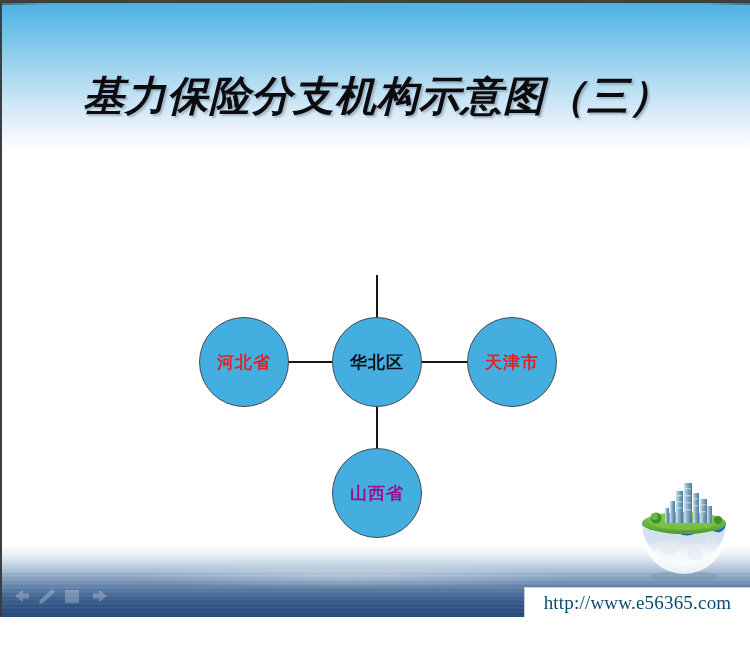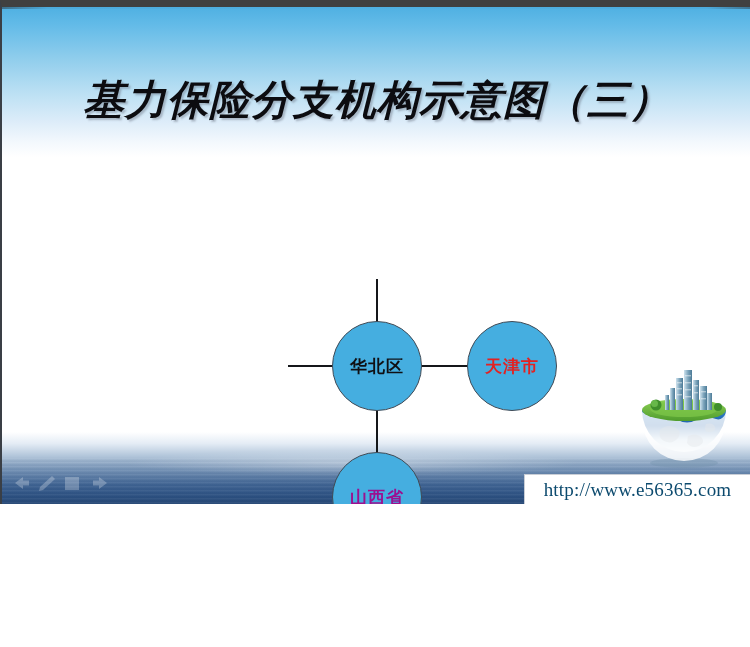--- a/index.html
+++ b/index.html
@@ -7,25 +7,25 @@
     background: #ffffff;
   }
   body {
     width: 750px; height: 647px;
     font-family: "Liberation Serif", "DejaVu Serif", serif;
     overflow: hidden;
   }
 
   #slide {
     position: relative;
-    width: 750px; height: 504px;
+    width: 750px; height: 617px;
     background: #ffffff;
     box-sizing: border-box;
     border-left: 2px solid #3a3f46;
-    border-top: 7px solid #404040;
+    border-top: 3px solid #404040;
     overflow: hidden;
   }
 
   
   .sky {
     position: absolute;
     left: 0; top: 0;
     width: 750px; height: 150px;
     background: linear-gradient(to bottom,
         #4fb0e2 0%,
@@ -184,20 +184,23 @@
   <div class="title">基力保险分支机构示意图（三）</div>
 
   <div class="diagram">
 
     <div class="edge vert e-n"></div>
     <div class="edge vert e-s"></div>
     <div class="edge horz e-w"></div>
     <div class="edge horz e-e"></div>
 
 
+    <div class="node west">
+      <span class="lbl" style="color:#e22222">河北省</span>
+    </div>
 
     <div class="node east">
       <span class="lbl" style="color:#e22222">天津市</span>
     </div>
 
     <div class="node center">
       <span class="lbl" style="color:#101014">华北区</span>
     </div>
 
     <div class="node south">

